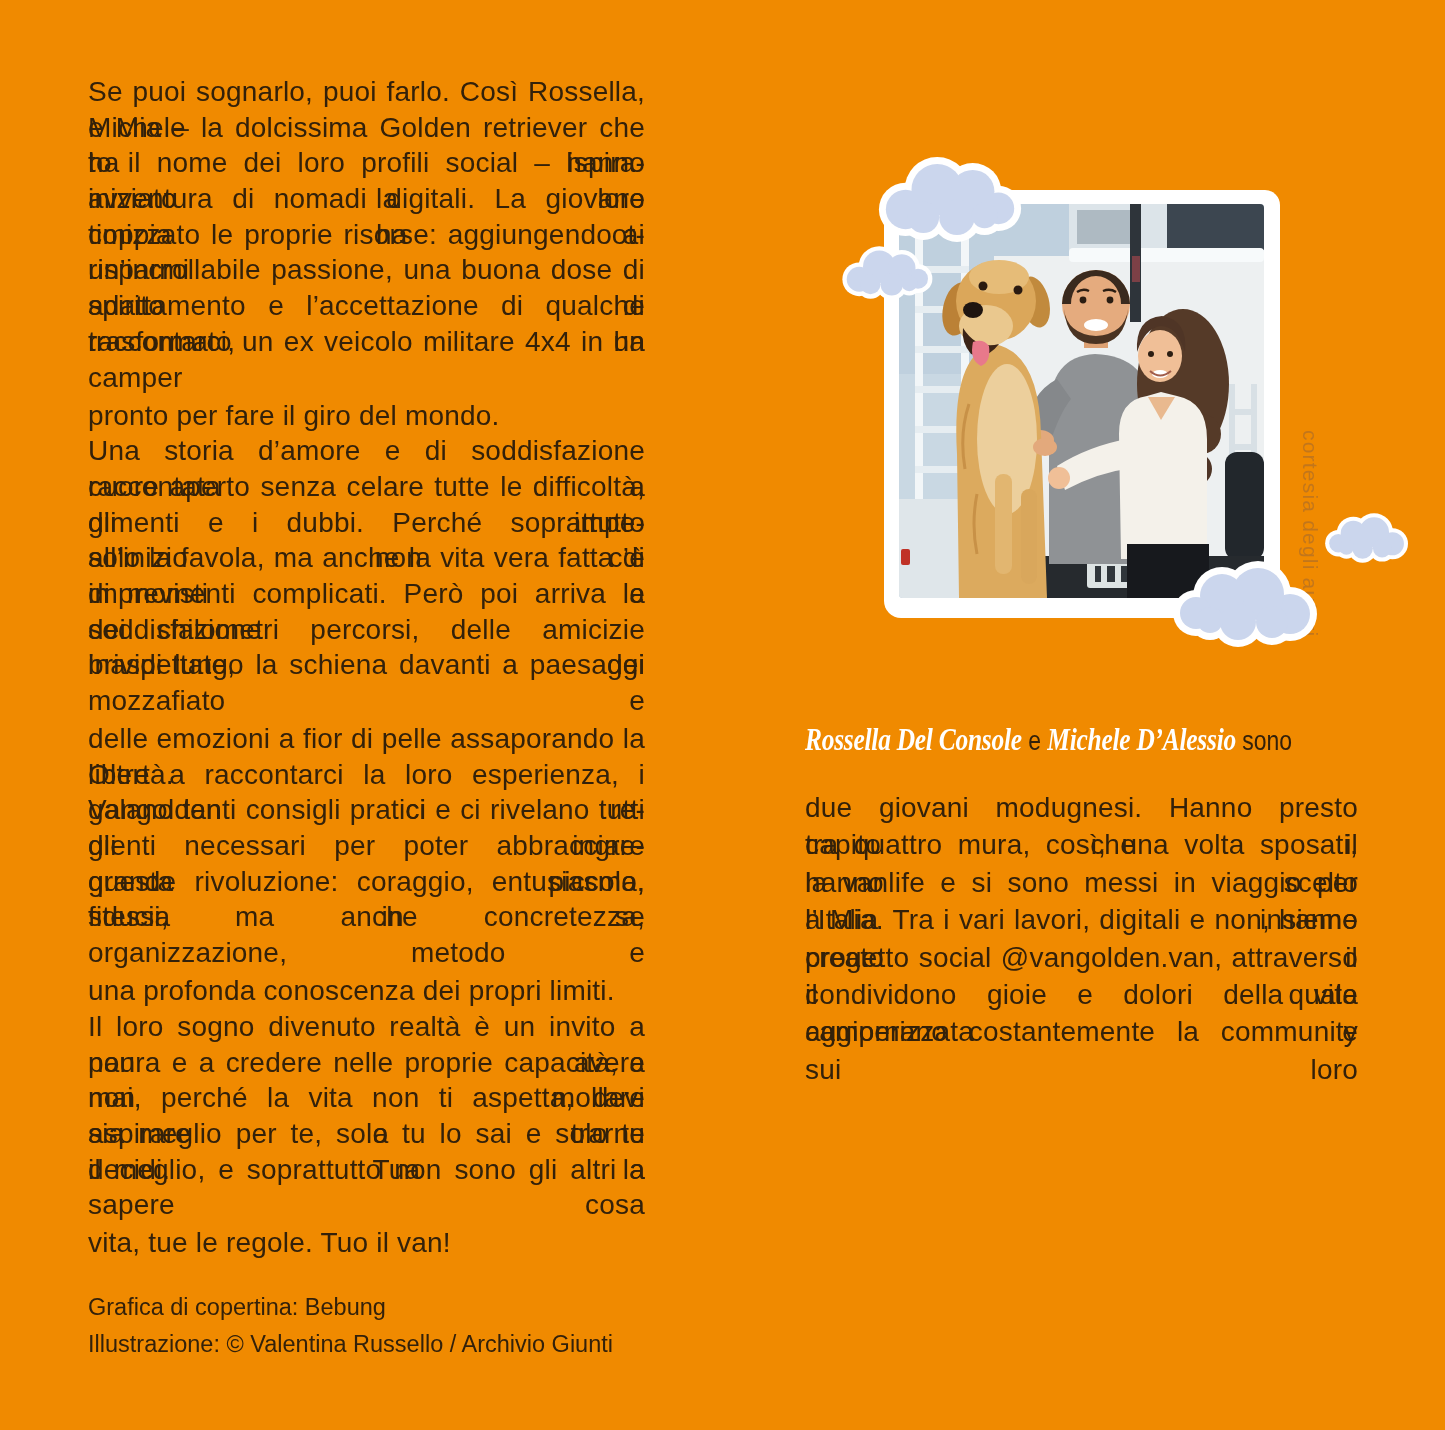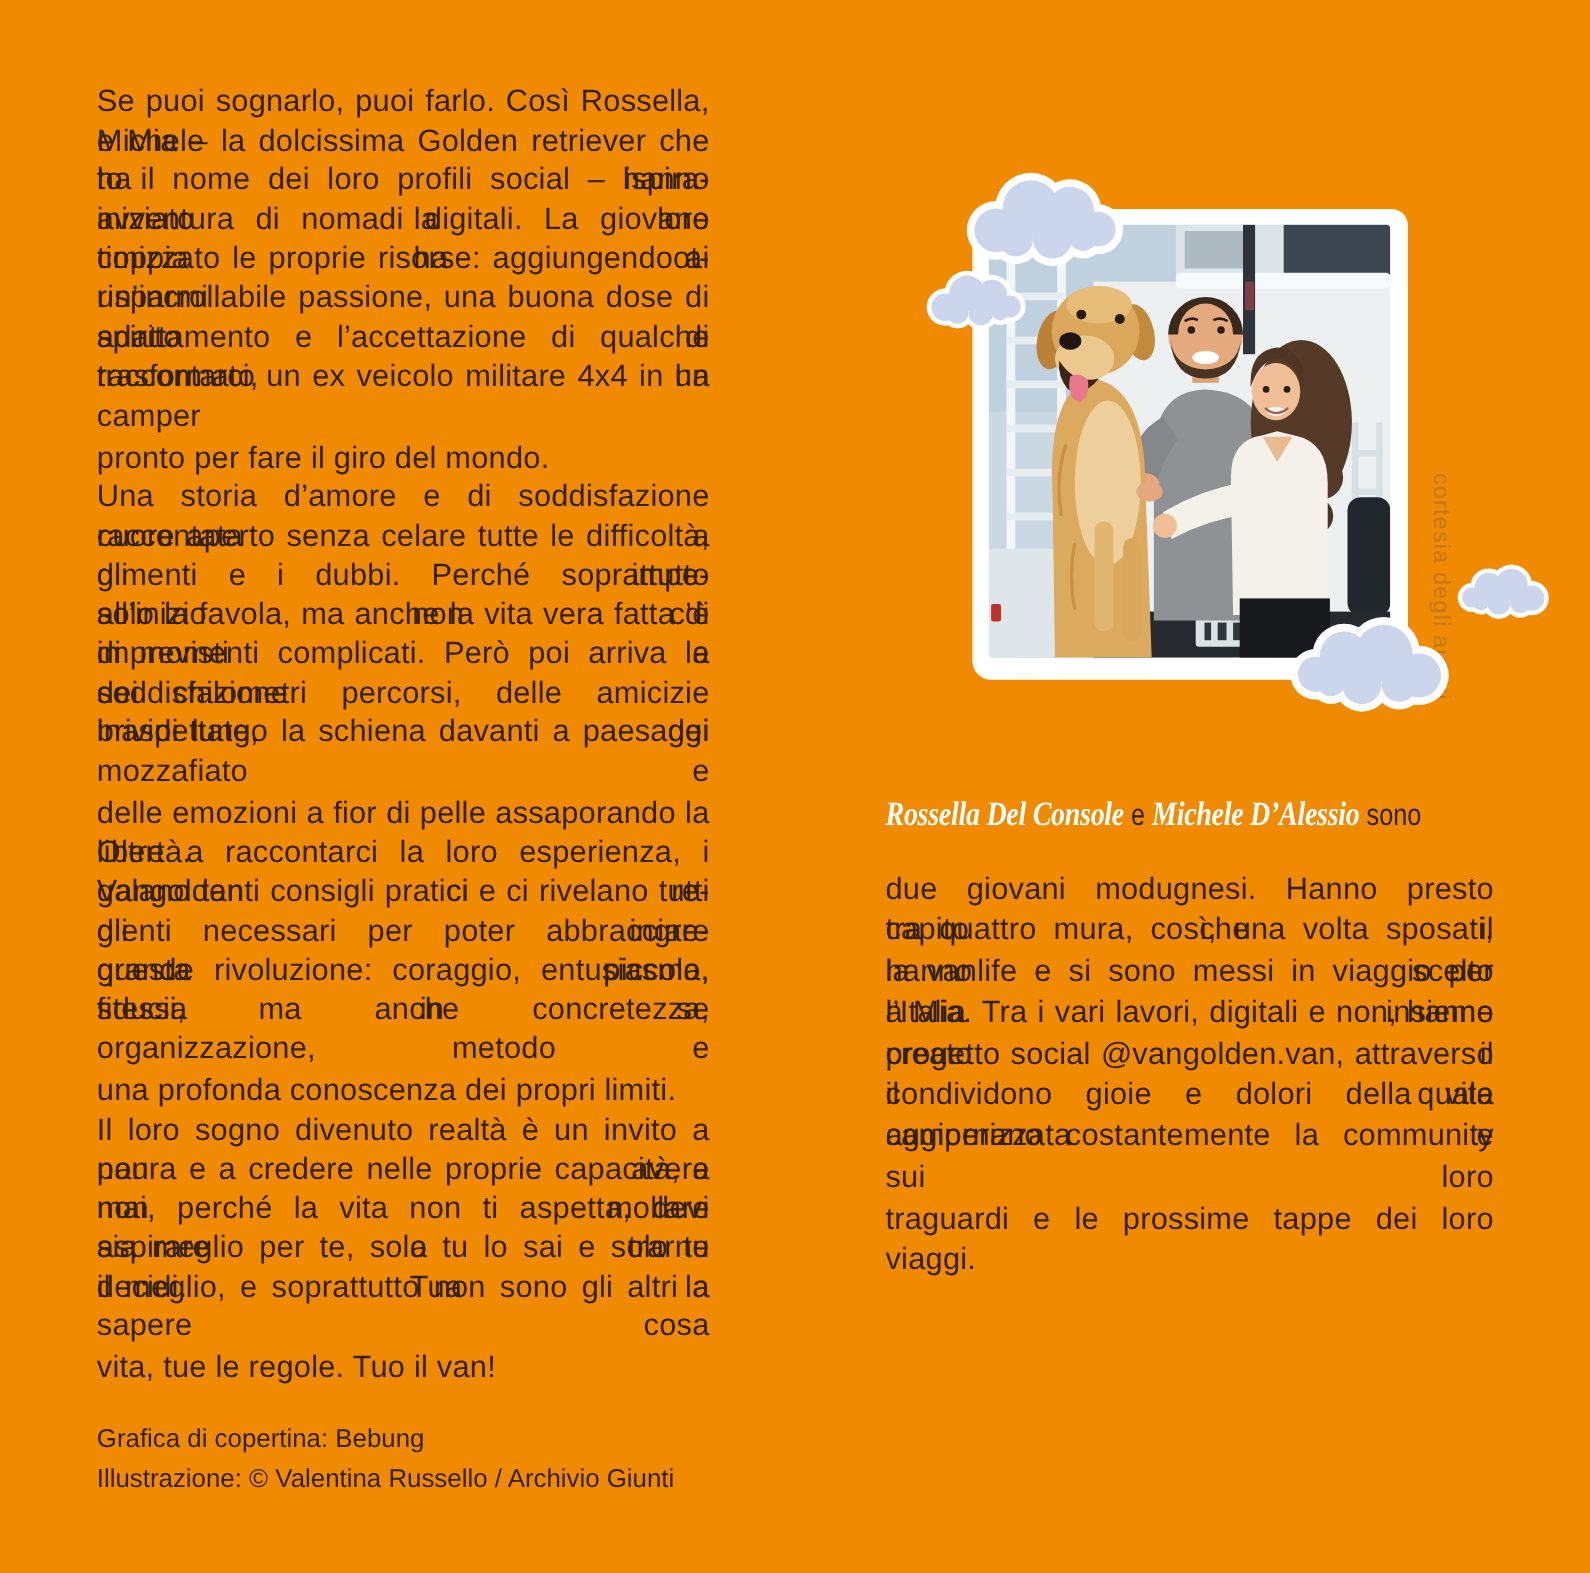--- a/index.html
+++ b/index.html
@@ -271,14 +271,13 @@
 </div>
 
 <div class="textcol bio-col">
   <div class="line">due giovani modugnesi. Hanno presto capito che il</div>
   <div class="line">tra quattro mura, così, una volta sposati, hanno scelto</div>
   <div class="line">la vanlife e si sono messi in viaggio per l’Italia insieme</div>
   <div class="line">a Mia. Tra i vari lavori, digitali e non, hanno creato il</div>
   <div class="line">progetto social @vangolden.van, attraverso il quale</div>
   <div class="line">condividono gioie e dolori della vita camperizzata e</div>
   <div class="line">aggiornano costantemente la community sui loro</div>
-  <div class="line end">traguardi e le prossime tappe dei loro viaggi.</div>
 </div>
 
 </body></html>

